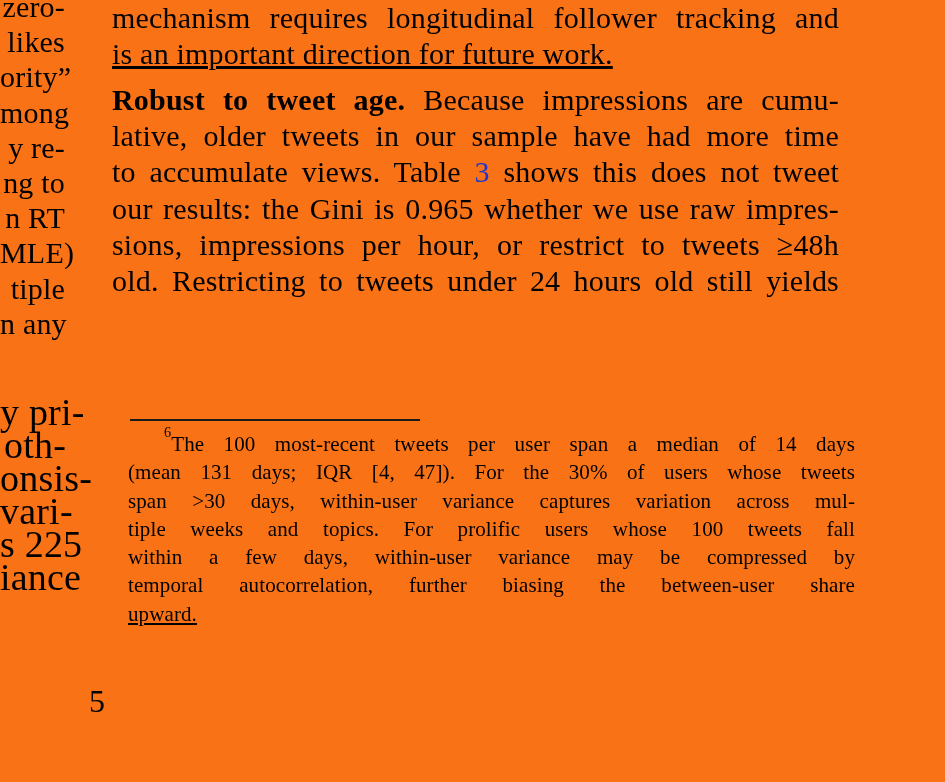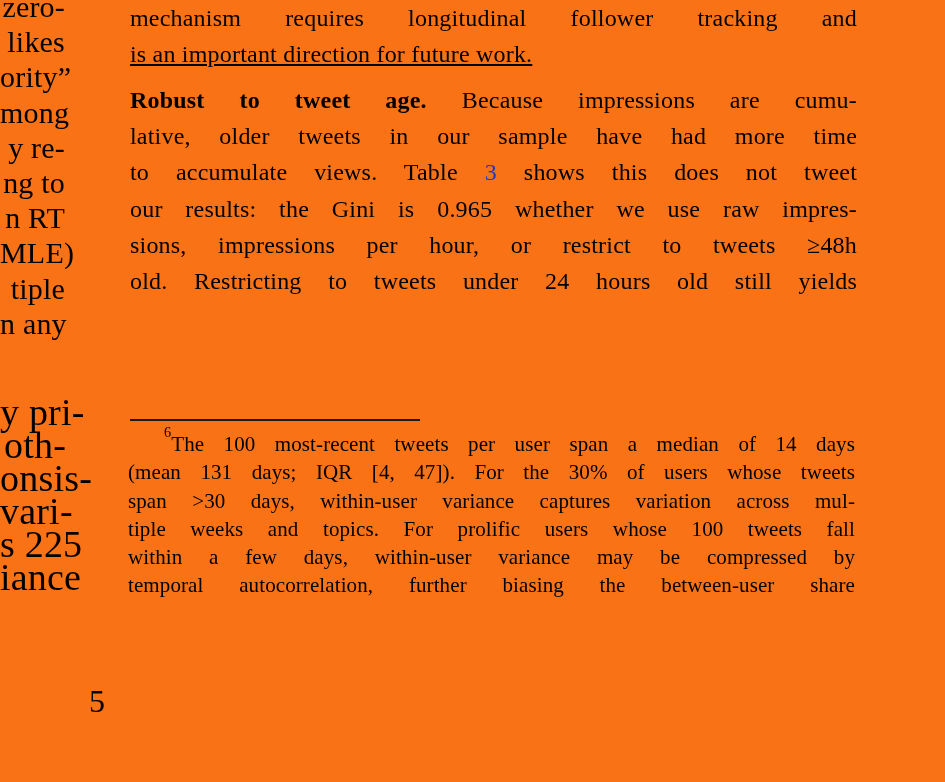--- a/index.html
+++ b/index.html
@@ -39,23 +39,23 @@
     font-size: 38px;
     line-height: 33px;
     text-align: right;
     letter-spacing: 0.2px;
     white-space: nowrap;
   }
 
   
   .main-col {
     position: absolute;
-    left: 130px;
+    left: 112px;
     width: 727px;
-    font-size: 24px;
+    font-size: 30px;
     letter-spacing: 0.2px;
   }
   .para1 { top: 0px; line-height: 36.2px; }
   .para2 { top: 82px; line-height: 36.2px; }
   .jline {
     text-align: justify;
     text-align-last: justify;
   }
   .lastline {
     text-align: center;
@@ -155,17 +155,18 @@
 
   <div class="footnote">
     <div class="jline">
       <span class="fn-indent"></span><sup class="fn-marker">6</sup><span>The 100 most-recent tweets per user span a median of 14 days</span>
     </div>
     <div class="jline">(mean 131 days; IQR [4, 47]). For the 30% of users whose tweets</div>
     <div class="jline">span &gt;30 days, within-user variance captures variation across mul-</div>
     <div class="jline">tiple weeks and topics. For prolific users whose 100 tweets fall</div>
     <div class="jline">within a few days, within-user variance may be compressed by</div>
     <div class="jline">temporal autocorrelation, further biasing the between-user share</div>
+    <div class="lastline">upward.</div>
   </div>
 
   <div class="page-number">5</div>
 
 </div>
 
 </body></html>

